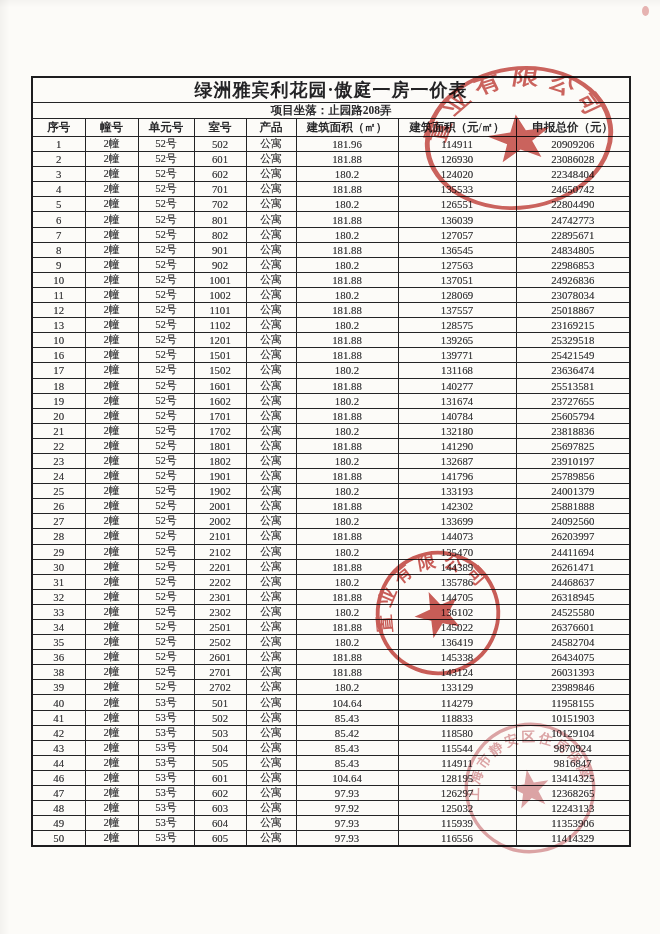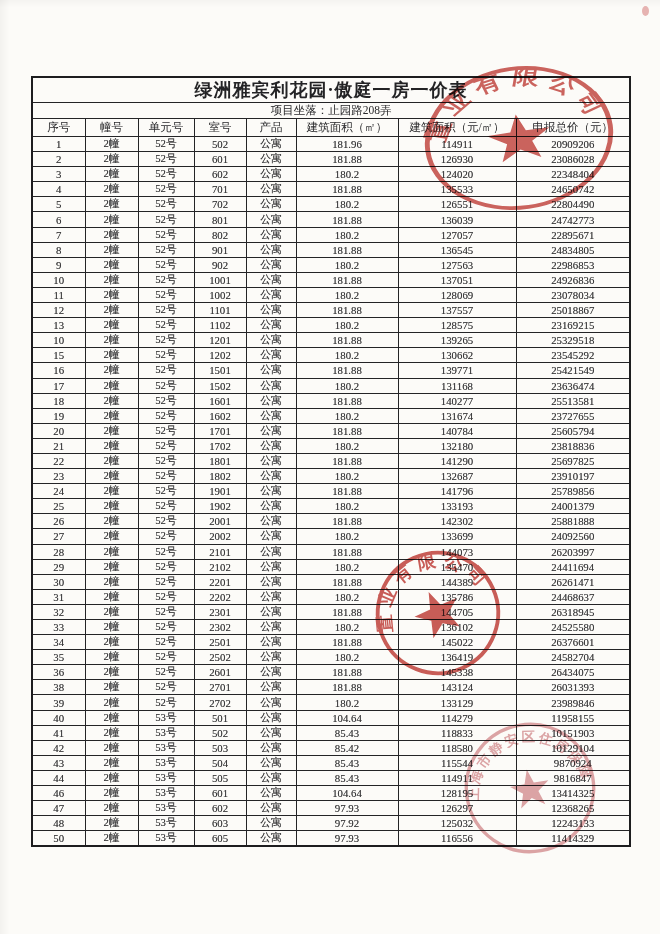--- a/index.html
+++ b/index.html
@@ -28,24 +28,24 @@
     padding:0;margin:0;
     text-align:center;vertical-align:middle;
     overflow:hidden;white-space:nowrap;
     font-weight:normal;
   }
   table.price-table{border:2px solid #1d1d1f;}
   tr.title-row td{
     height:21px;font-size:18px;font-weight:bold;letter-spacing:1px;color:#232325;
   }
   tr.subtitle-row td{
-    height:15px;font-size:11.5px;font-weight:normal;color:#29292b;text-align:center;
+    height:15px;font-size:11.5px;font-weight:bold;color:#29292b;text-align:center;
   }
   tr.header-row th{
-    height:17px;font-size:11.5px;font-weight:normal;color:#29292b;
+    height:17px;font-size:11.5px;font-weight:bold;color:#29292b;
   }
   tbody tr.data-row td{
     height:14.1px;font-size:10.8px;color:#38383a;
     text-shadow:0 0 .4px rgba(40,40,40,.55);
   }
   
   .stamp{
     position:absolute;pointer-events:none;
     mix-blend-mode:multiply;
   }
@@ -224,30 +224,20 @@
           <td>10</td>
           <td>2幢</td>
           <td>52号</td>
           <td>1201</td>
           <td>公寓</td>
           <td>181.88</td>
           <td>139265</td>
           <td>25329518</td>
         </tr>
         <tr class="data-row">
-          <td>15</td>
-          <td>2幢</td>
-          <td>52号</td>
-          <td>1202</td>
-          <td>公寓</td>
-          <td>180.2</td>
-          <td>130662</td>
-          <td>23545292</td>
-        </tr>
-        <tr class="data-row">
           <td>16</td>
           <td>2幢</td>
           <td>52号</td>
           <td>1501</td>
           <td>公寓</td>
           <td>181.88</td>
           <td>139771</td>
           <td>25421549</td>
         </tr>
         <tr class="data-row">
@@ -542,20 +532,30 @@
         </tr>
         <tr class="data-row">
           <td>48</td>
           <td>2幢</td>
           <td>53号</td>
           <td>603</td>
           <td>公寓</td>
           <td>97.92</td>
           <td>125032</td>
           <td>12243133</td>
+        </tr>
+        <tr class="data-row">
+          <td>49</td>
+          <td>2幢</td>
+          <td>53号</td>
+          <td>604</td>
+          <td>公寓</td>
+          <td>97.93</td>
+          <td>115939</td>
+          <td>11353906</td>
         </tr>
         <tr class="data-row">
           <td>50</td>
           <td>2幢</td>
           <td>53号</td>
           <td>605</td>
           <td>公寓</td>
           <td>97.93</td>
           <td>116556</td>
           <td>11414329</td>

